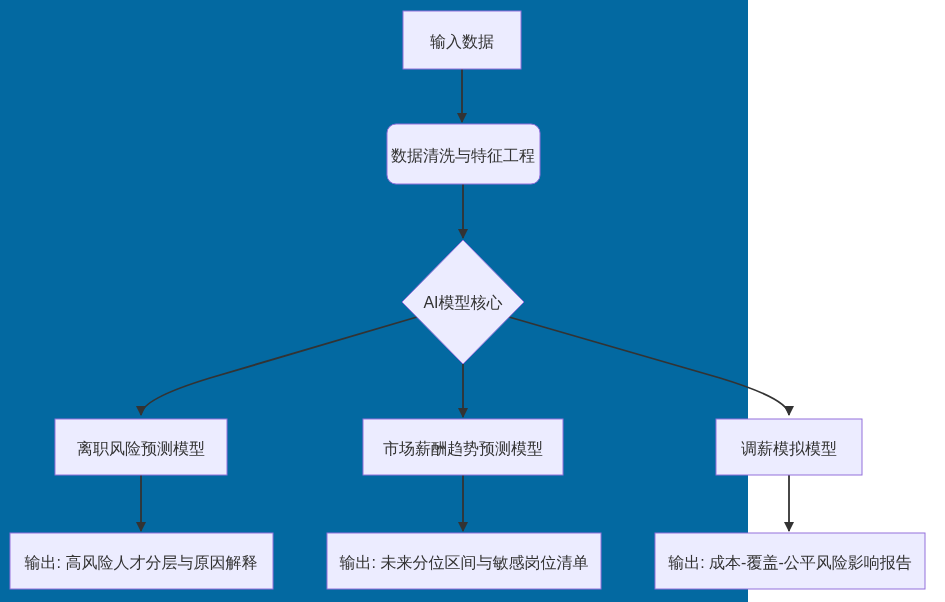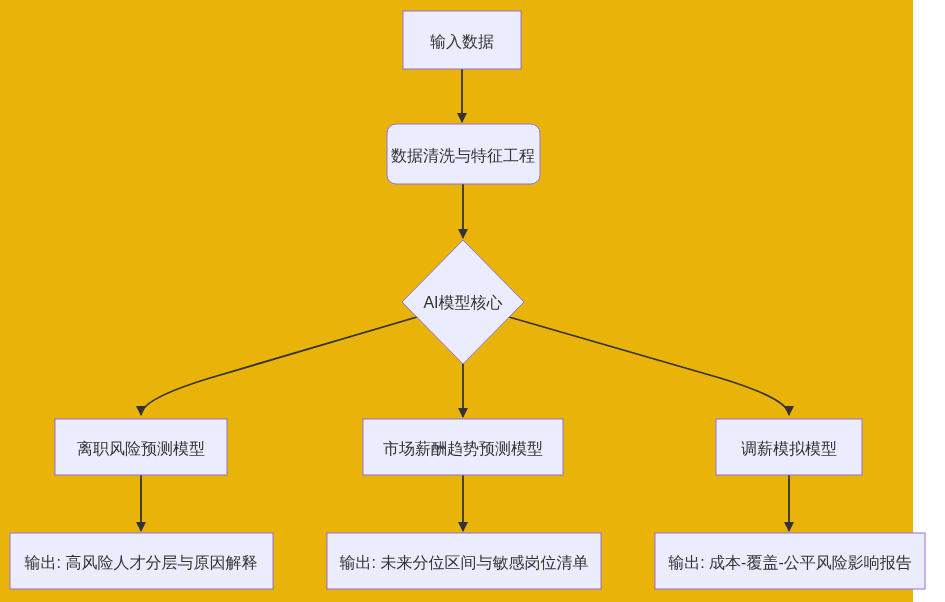--- a/index.html
+++ b/index.html
@@ -6,23 +6,23 @@
     margin: 0;
     padding: 0;
     background: #ffffff;
     width: 945px;
     height: 602px;
     overflow: hidden;
     font-family: "Liberation Sans", "DejaVu Sans", sans-serif;
   }
   .canvas {
     position: relative;
-    width: 913px;
+    width: 748px;
     height: 602px;
-    background: #eab308;
+    background: #0369a1;
   }
   svg { display: block; }
   .node-shape {
     fill: #ECECFF;
     stroke: #9370DB;
     stroke-width: 1px;
   }
   .node-label {
     fill: #333333;
     font-size: 16px;

